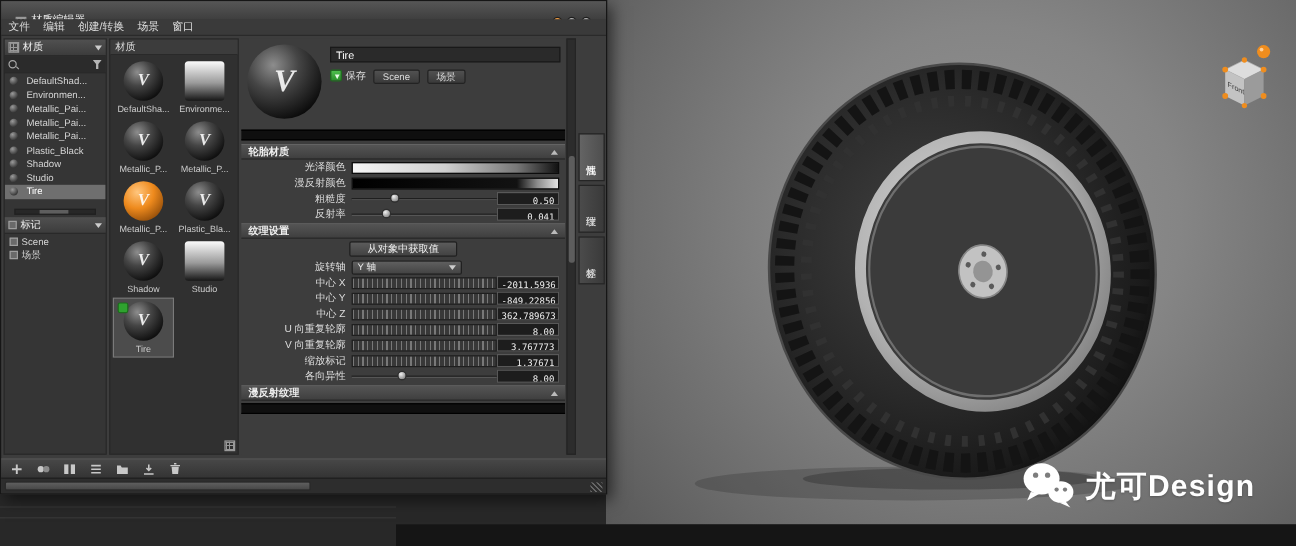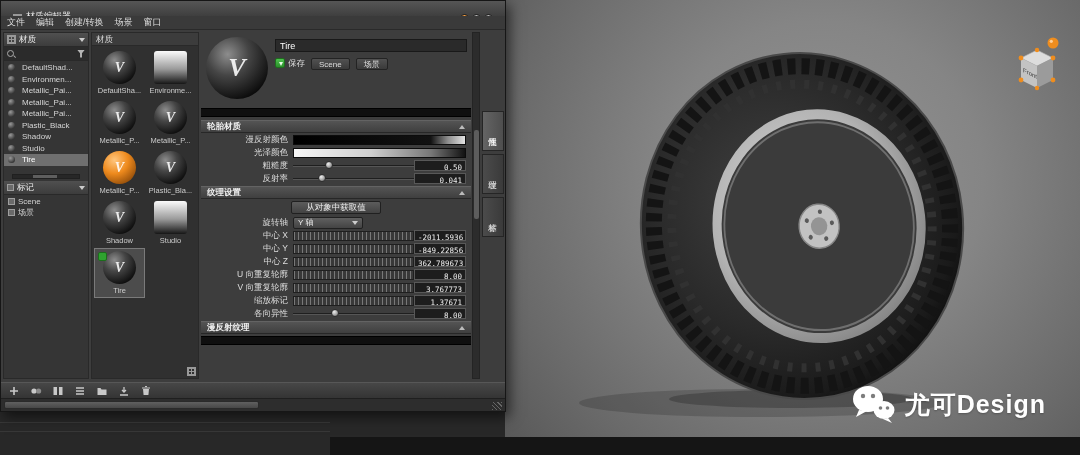--- a/index.html
+++ b/index.html
@@ -105,21 +105,21 @@
   .pctl.gradient-light{border:1px solid #0c0c0c;background:linear-gradient(90deg,#f6f6f6 0%,#cfcfcf 45%,#787878 80%,#121212 100%)}
   .pctl.tickbar{border:1px solid #1f1f1f;background:repeating-linear-gradient(90deg,#787878 0 1px,#383838 1px 4px)}
   .track{position:absolute;left:0;right:0;top:4px;height:2px;background:#1f1f1f;border-bottom:1px solid #565656}
   .handle{position:absolute;top:0.5px;width:8px;height:8px;border-radius:50%;margin-left:-4px;
     background:radial-gradient(circle at 35% 30%,#f0f0f0,#a0a0a0 60%,#6a6a6a);border:1px solid #2e2e2e}
   .pval{width:52px;height:11px;background:#1d1d1d;border:1px solid #585858;color:#efefef;
     font-size:7.5px;text-align:right;padding:1.5px 3px;flex:0 0 auto;font-family:"DejaVu Sans Mono",monospace;white-space:nowrap;overflow:hidden}
   .btn-row{height:17px;display:flex;justify-content:center;align-items:center;flex:0 0 auto}
   .obj-btn{height:13px;background:linear-gradient(#5c5c5c,#424242);border:1px solid #202020;border-radius:2px;
     color:#eee;font-size:8.5px;padding:0 14px;display:inline-flex;align-items:center}
-  .dropdown{width:70px;height:12px;background:linear-gradient(#606060,#434343);border:1px solid #202020;border-radius:2px;
+  .dropdown{width:92px;height:12px;background:linear-gradient(#606060,#434343);border:1px solid #202020;border-radius:2px;
     display:flex;align-items:center;justify-content:space-between;padding:0 4px;color:#eee;font-size:8px}
 
   
   .vscroll{position:absolute;left:471px;top:31px;bottom:32px;width:8px;background:#2c2c2c;border:1px solid #242424}
   .vhandle{position:absolute;left:0.5px;top:28%;width:5px;height:26%;background:#5d5d5d;border-radius:2px}
   .side-tabs{position:absolute;left:481px;top:110px;width:22px;display:flex;flex-direction:column;gap:3px}
   .side-tab{width:100%;height:40px;background:linear-gradient(90deg,#4b4b4b,#3a3a3a);border:1px solid #252525;
     writing-mode:vertical-rl;text-orientation:upright;font-size:8.5px;color:#ddd;display:flex;align-items:center;justify-content:center}
   .side-tab.active{background:linear-gradient(90deg,#646464,#4e4e4e);color:#fff}
   .win-toolbar{position:absolute;left:0;right:0;bottom:13px;height:16px;background:linear-gradient(#474747,#343434);
@@ -390,26 +390,26 @@
           </div>
         </div>
       </div>
       <div class="black-strip"></div>
       <div class="section-header">
         <span class="sh-label">轮胎材质</span>
         <span class="sec-caret"></span>
       </div>
       <div id="tire-rows">
           <div class="prow">
+            <span class="plabel">光泽颜色</span>
+            <div class="pctl gradient-light"></div>
+          </div>
+          <div class="prow">
             <span class="plabel">漫反射颜色</span>
             <div class="pctl gradient-dark"></div>
-          </div>
-          <div class="prow">
-            <span class="plabel">光泽颜色</span>
-            <div class="pctl gradient-light"></div>
           </div>
           <div class="prow">
             <span class="plabel">粗糙度</span>
             <div class="pctl">
               <div class="track"></div>
               <div class="handle" style="left: 30%;"></div>
             </div>
             <span class="pval">0.50</span>
           </div>
           <div class="prow">

